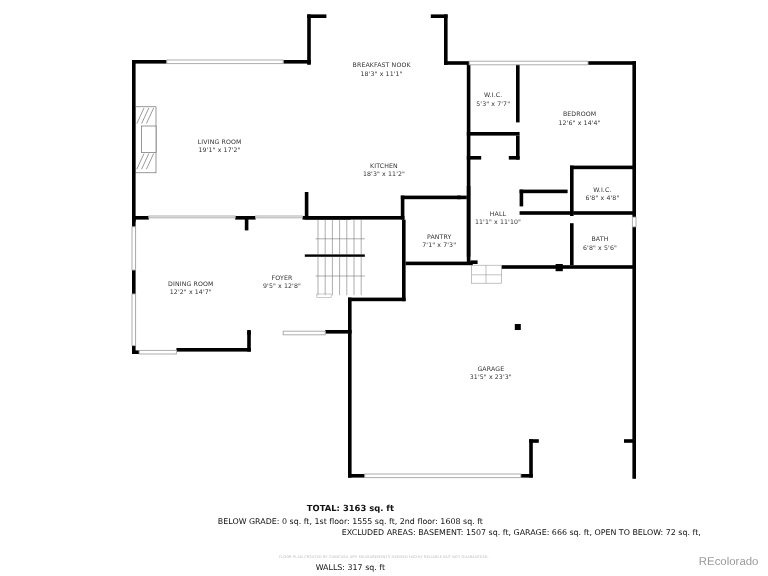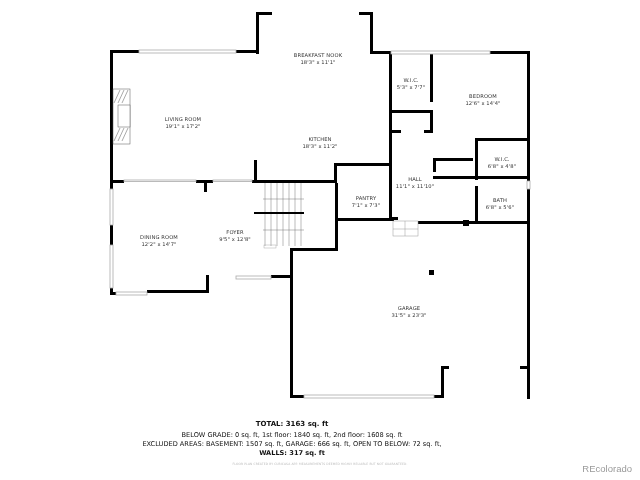--- a/index.html
+++ b/index.html
@@ -5,22 +5,22 @@
     html, body { margin: 0; padding: 0; background: #ffffff; }
     body { width: 640px; height: 480px; position: relative; overflow: hidden; font-family: "DejaVu Sans", sans-serif; }
     #plan { position: absolute; left: 0; top: 0; width: 640px; height: 480px; }
     .room-label { position: absolute; text-align: center; color: #333; font-size: 5.2px; line-height: 6.5px; letter-spacing: 0.1px; transform: translateX(-50%); white-space: nowrap; }
     .room-name { display: block; }
     .room-dim { display: block; }
     .summary { position: absolute; left: 0; width: 584px; text-align: center; color: #111; }
     .sum-total { top: 420px; font-size: 7px; font-weight: bold; }
     .sum-line { font-size: 6.6px; line-height: 9px; }
     .sum-l1 { top: 431px; }
-    .sum-l2 { top: 440px; }
-    .sum-l3 { top: 449px; font-weight: bold; }
+    .sum-l2 { top: 440px; text-align: right; }
+    .sum-l3 { top: 469px; }
     .disclaimer { position: absolute; top: 462px; left: 0; width: 640px; text-align: center; font-size: 3px; color: #bbb; letter-spacing: 0.1px; }
     .brand { position: absolute; right: 8px; top: 463px; font-size: 9.5px; color: #9a9a9a; font-family: Liberation Sans, sans-serif; }
   </style>
 </head>
 <body>
 
 <svg id="plan" viewBox="0 0 640 480" xmlns="http://www.w3.org/2000/svg">
   <g fill="#000" stroke="none">
 
     <rect x="256" y="12" width="16" height="3"></rect>
@@ -184,17 +184,17 @@
 <div class="room-label" style="left:235px; top:229px;">
   <span class="room-name">FOYER</span>
   <span class="room-dim">9'5" x 12'8"</span>
 </div>
 <div class="room-label" style="left:409px; top:305px;">
   <span class="room-name">GARAGE</span>
   <span class="room-dim">31'5" x 23'3"</span>
 </div>
 
 <div class="summary sum-total">TOTAL: 3163 sq. ft</div>
-<div class="summary sum-line sum-l1">BELOW GRADE: 0 sq. ft, 1st floor: 1840 sq. ft, 2nd floor: 1608 sq. ft</div>
+<div class="summary sum-line sum-l1">BELOW GRADE: 0 sq. ft, 1st floor: 1555 sq. ft, 2nd floor: 1608 sq. ft</div>
 <div class="summary sum-line sum-l2">EXCLUDED AREAS: BASEMENT: 1507 sq. ft, GARAGE: 666 sq. ft, OPEN TO BELOW: 72 sq. ft,</div>
 <div class="summary sum-line sum-l3">WALLS: 317 sq. ft</div>
 <div class="disclaimer">FLOOR PLAN CREATED BY CUBICASA APP. MEASUREMENTS DEEMED HIGHLY RELIABLE BUT NOT GUARANTEED.</div>
 <div class="brand">REcolorado</div>
 
 </body></html>

